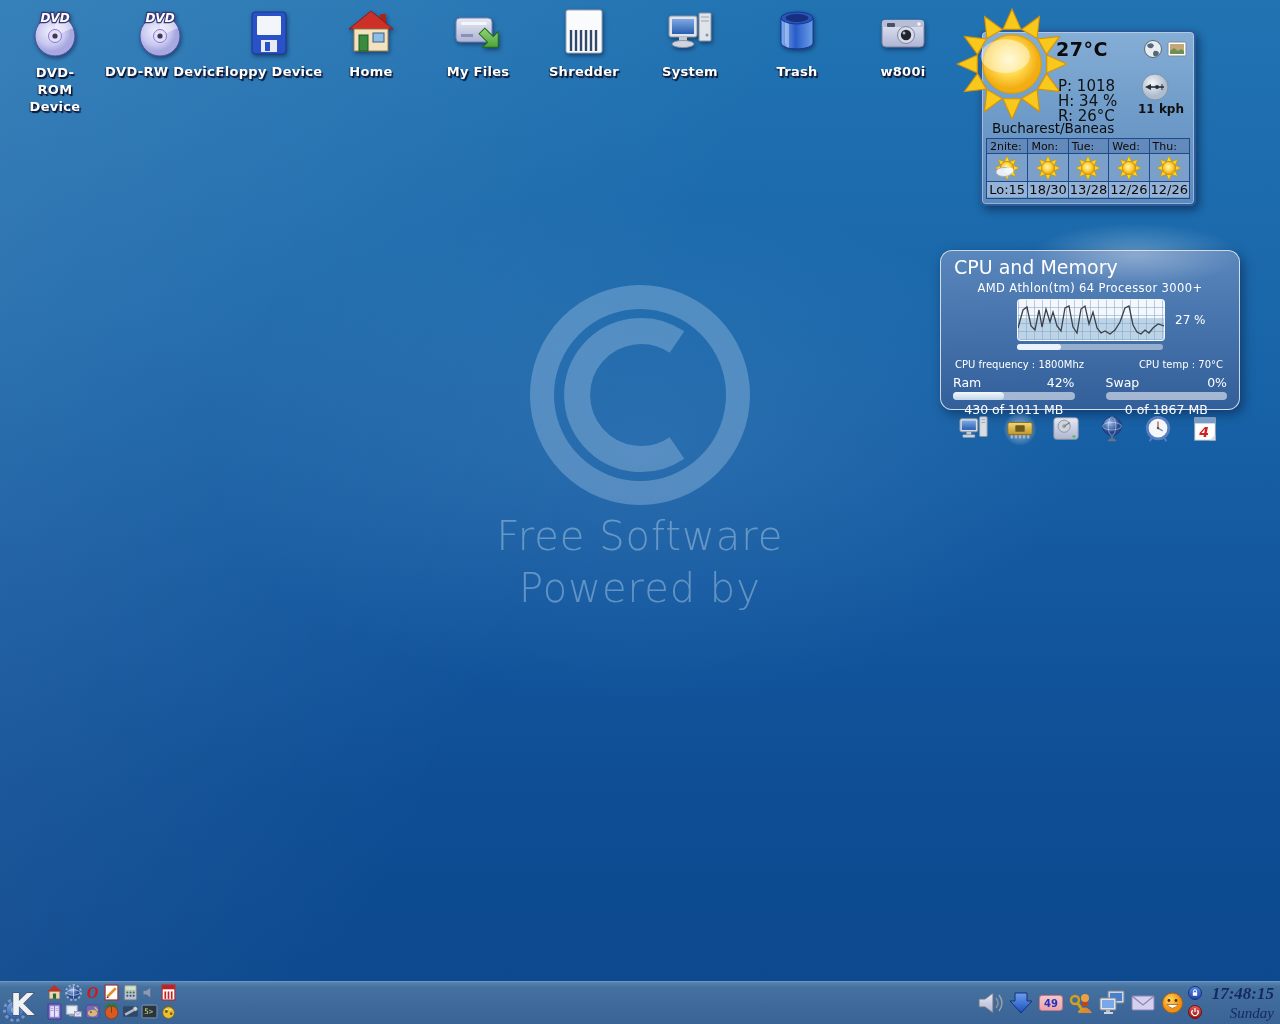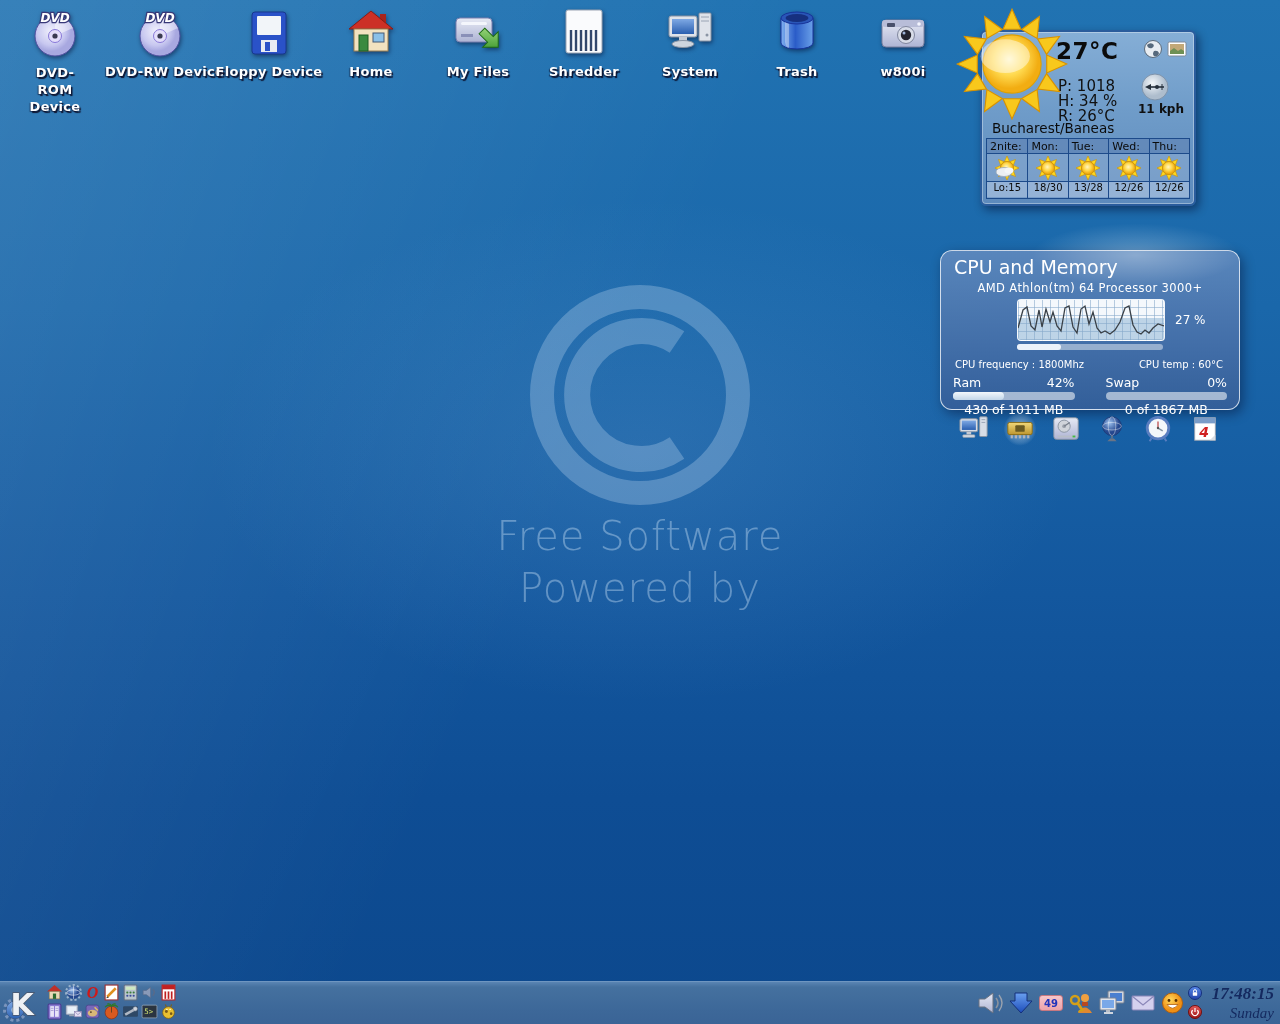--- a/index.html
+++ b/index.html
@@ -21,34 +21,34 @@
   .dicon svg{filter:drop-shadow(1px 2px 2px rgba(0,0,30,.45));}
   .dlabel{margin:2px auto 0;color:#fff;font-size:13px;font-weight:bold;letter-spacing:.3px;
           text-shadow:1.5px 1.5px 1px rgba(10,10,35,.9), -1px 1px 1px rgba(10,10,35,.55);
           white-space:nowrap;}
   .dlabel.wrap{white-space:normal;width:72px;line-height:17px;}
   
   #weather{left:980px;top:30px;width:212px;height:172px;border-radius:6px;
     background:linear-gradient(180deg,#85aed6 0%,#6f9cc9 45%,#5d8abc 100%);
     border:2px solid #2a5c9c;box-shadow:inset 0 0 0 1px rgba(255,255,255,.35), 3px 4px 10px rgba(0,0,30,.45);}
   #wsun{left:-26px;top:-24px;}
-  .wtemp{left:74px;top:6px;font-size:23px;font-weight:bold;color:#0b0b0b;letter-spacing:.5px;}
+  .wtemp{left:74px;top:6px;font-size:19px;font-weight:bold;color:#0b0b0b;letter-spacing:.5px;}
   .wstats{left:76px;top:36px;font-size:15px;color:#101010;line-height:15px;margin-top:11px;}
   .wicons{right:7px;top:7px;display:flex;gap:4px;}
   .wgauge{right:24px;top:40px;}
   .wkph{right:10px;top:70px;font-size:12px;color:#101010;font-weight:bold;}
   .wloc{left:10px;top:88px;font-size:13.5px;color:#0b0b0b;}
   .wforecast{left:4px;right:4px;bottom:5px;height:59px;display:grid;grid-template-columns:repeat(5,1fr);
     border:1px solid #1c4a8a;background:rgba(150,180,215,.45);}
   .fcol{display:flex;flex-direction:column;align-items:center;}
   .fcol + .fcol{border-left:1px solid #1c4a8a;}
   .fday{width:100%;text-align:left;box-sizing:border-box;padding:1px 0 0 3px;height:15px;font-size:11px;color:#0b0b0b;
     background:rgba(60,100,160,.40);border-bottom:1px solid #1c4a8a;}
   .ficon{height:27px;display:flex;align-items:center;justify-content:center;}
-  .ftemp{width:100%;text-align:center;height:15px;font-size:10px;color:#0b0b0b;border-top:1px solid #1c4a8a;
+  .ftemp{width:100%;text-align:center;height:15px;font-size:13px;color:#0b0b0b;border-top:1px solid #1c4a8a;
     background:rgba(185,205,230,.45);}
   
   #cpu{left:940px;top:250px;width:298px;height:158px;border-radius:12px;
     background:linear-gradient(180deg, rgba(98,138,190,.88), rgba(54,94,152,.88));
     border:1px solid rgba(255,255,255,.75);box-shadow:3px 4px 12px rgba(0,0,30,.4);color:#fff;}
   #cpu::before{content:'';position:absolute;left:90px;top:-28px;width:210px;height:64px;border-radius:50%;
     background:radial-gradient(ellipse, rgba(255,255,255,.30), transparent 70%);pointer-events:none;}
   .cpu-title{padding:5px 0 0 13px;font-size:19px;}
   .cpu-proc{text-align:center;font-size:11.5px;margin-top:3px;letter-spacing:.4px;}
   .graph-row{display:flex;align-items:center;margin:4px 0 0 76px;}
@@ -415,21 +415,21 @@
         <polyline points="0,28 5,10 9,7 13,26 17,30 21,10 24,27 28,9 32,22 35,12 39,26 43,31 47,8 51,6 55,27 59,33 63,9 67,6 71,24 75,12 79,28 83,33 87,31 92,34 97,30 102,22 107,8 111,6 115,25 119,32 123,34 127,30 131,33 135,28 140,24 146,26" fill="none" stroke="#3a4148" stroke-width="1.3"></polyline>
       </svg>
     </div>
     <div class="cpu-pct">27 %</div>
   </div>
   <div class="minitrack">
     <div class="minifill" style="width: 30%;"></div>
   </div>
   <div class="freq-row">
     <span>CPU frequency : 1800Mhz</span>
-    <span>CPU temp : 60°C</span>
+    <span>CPU temp : 70°C</span>
   </div>
   <div class="bars-row">
     <div class="barcol">
       <div class="barhead">
         <span>Ram</span>
         <span>42%</span>
       </div>
       <div class="bartrack">
           <div class="barfill" style="width: 42%;"></div>
         </div>

